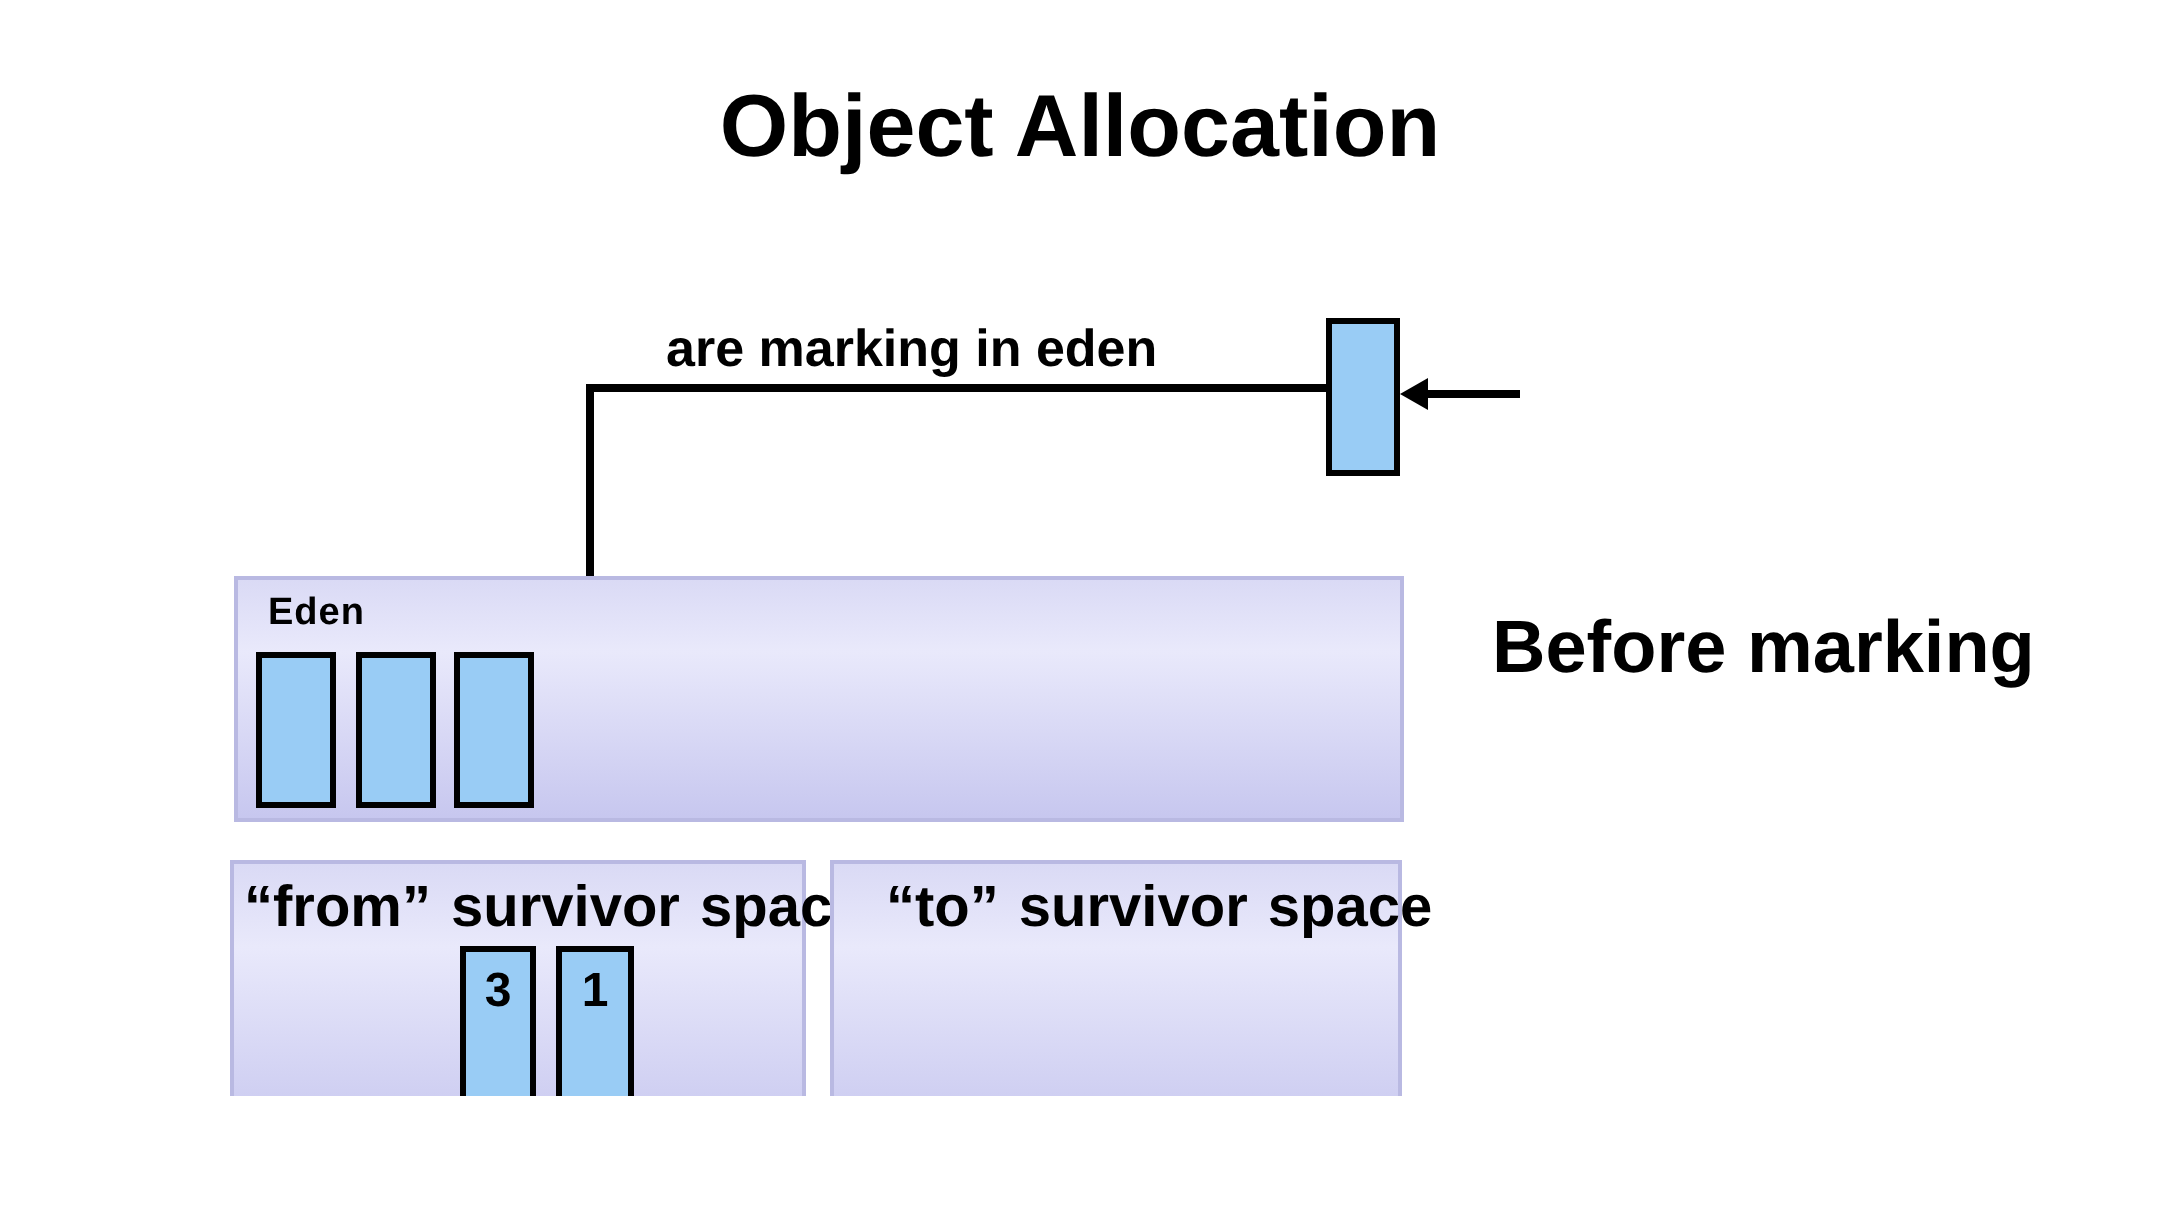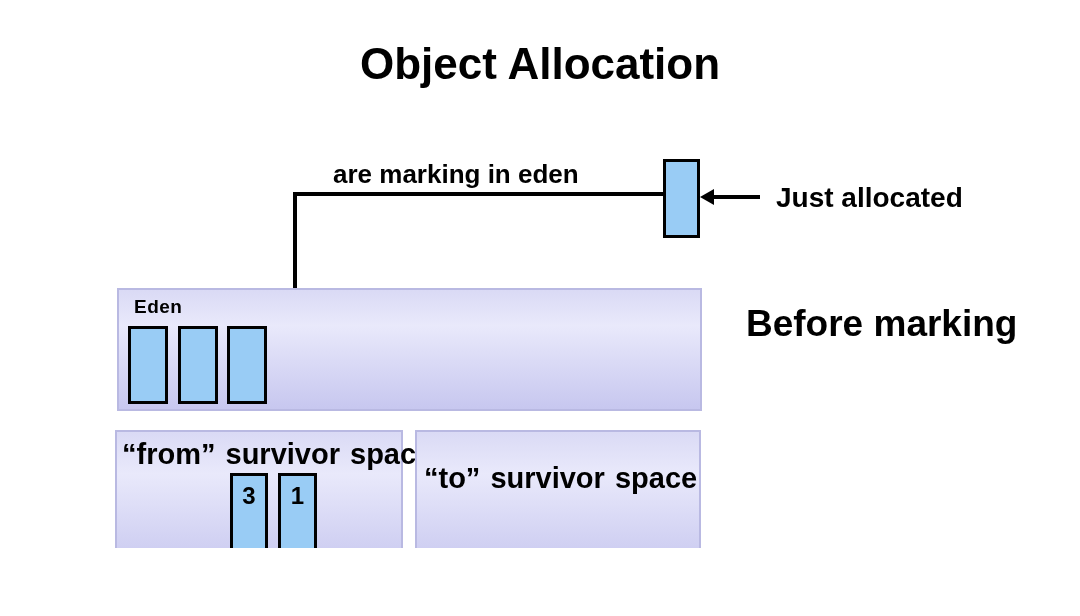--- a/index.html
+++ b/index.html
@@ -81,35 +81,34 @@
 
   <div class="hline" style="left:293px; top:192px; width:372px; height:4px;"></div>
   <div class="vline" style="left:293px; top:192px; width:4px; height:152px;"></div>
   <div id="arrowhead-down" class="arrowhead" style="left:286px; top:344px;"></div>
   <div id="arrow-label" class="abs">are marking in eden</div>
 
   <div class="obj" style="left:663px; top:159px; width:37px; height:79px;"></div>
 
   <div class="hline" style="left:712px; top:195px; width:48px; height:4px;"></div>
   <div id="arrowhead-left" class="arrowhead" style="left:700px; top:189px;"></div>
-  <div id="just-allocated-label" class="abs">Just allocated</div>
 
   <div class="region" style="left:117px; top:288px; width:585px; height:123px;"></div>
   <div id="eden-label" class="abs">Eden</div>
   <div class="obj" style="left:128px; top:326px; width:40px; height:78px;"></div>
   <div class="obj" style="left:178px; top:326px; width:40px; height:78px;"></div>
   <div class="obj" style="left:227px; top:326px; width:40px; height:78px;"></div>
 
   <div id="before-marking-label" class="abs">Before marking</div>
 
   <div class="region" style="left:115px; top:430px; width:288px; height:143px;"></div>
   <div class="region-label" style="left:122px; top:440px;">“from” survivor space</div>
   <div class="obj" style="left:230px; top:473px; width:38px; height:80px;">
     <span class="age">3</span>
   </div>
   <div class="obj" style="left:278px; top:473px; width:39px; height:80px;">
     <span class="age">1</span>
   </div>
 
   <div class="region" style="left:415px; top:430px; width:286px; height:143px;"></div>
-  <div class="region-label" style="left:424px; top:440px;margin-top:24px;">“to” survivor space</div>
+  <div class="region-label" style="left:443px; top:440px;">“to” survivor space</div>
 
 </div>
 
 </body></html>

